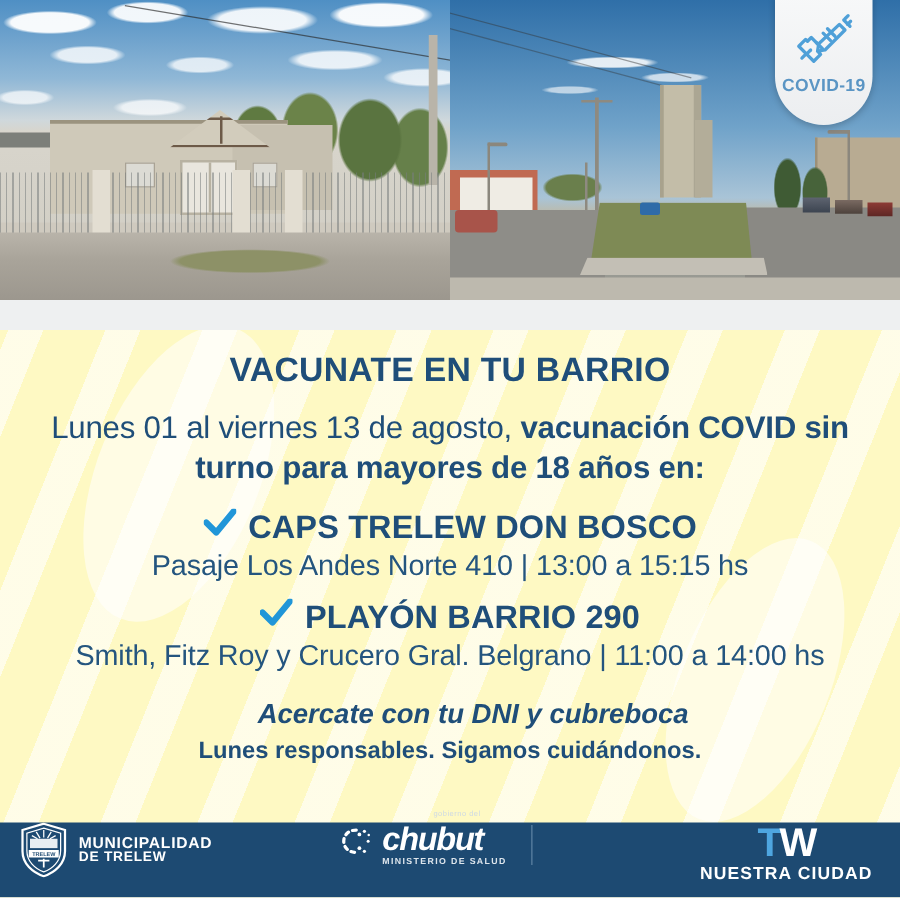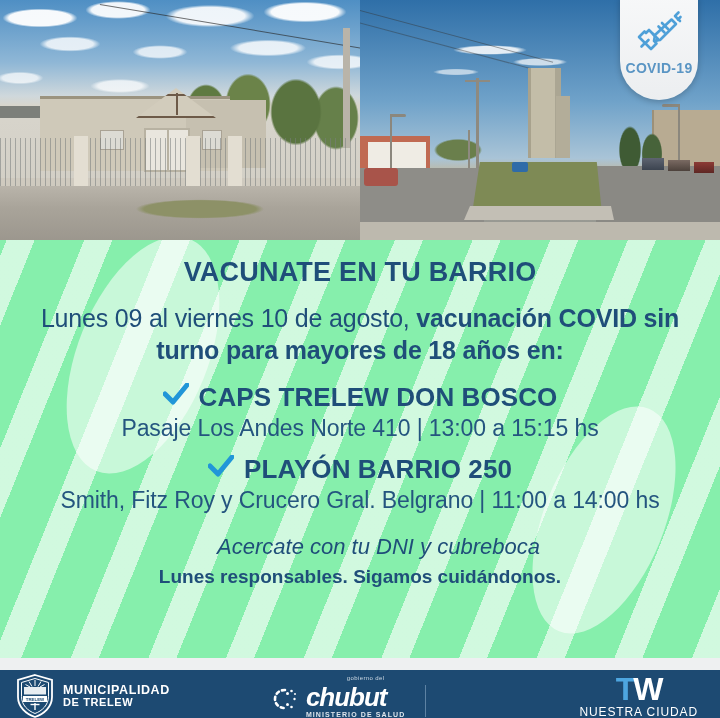--- a/index.html
+++ b/index.html
@@ -107,21 +107,21 @@
   
   .covid-badge{position:absolute;right:22px;top:-4px;width:78px;height:104px;
     background:linear-gradient(#f7f8f9,#eceef0);
     border-radius:0 0 39px 39px;box-shadow:0 2px 6px rgba(0,0,0,.22);
     display:flex;flex-direction:column;align-items:center;justify-content:flex-start;padding-top:14px;box-sizing:border-box;z-index:6;}
   .covid-badge svg{display:block;}
   .covid-label{margin-top:4px;font-size:14px;font-weight:bold;color:#5a95c4;letter-spacing:.3px;
     font-family:"Liberation Sans",sans-serif;}
 
   
-  .content{position:relative;width:720px;height:418px;background:#86efac;overflow:hidden;}
+  .content{position:relative;width:720px;height:418px;background:#fef9c3;overflow:hidden;margin-top:24px;}
   .stripes{position:absolute;inset:0;pointer-events:none;
     background:repeating-linear-gradient(-68deg,
       rgba(255,255,255,.62) 0 26px,
       rgba(0,0,0,0) 26px 72px);}
   .blob{position:absolute;background:rgba(255,255,255,.55);border-radius:50%;pointer-events:none;}
   .blob.b1{left:78px;top:-10px;width:130px;height:250px;transform:rotate(22deg);}
   .blob.b2{right:56px;top:160px;width:120px;height:240px;transform:rotate(22deg);}
 
   .inner{position:relative;z-index:2;text-align:center;padding-top:18px;}
 
@@ -130,46 +130,46 @@
     margin:0 0 14px 0;line-height:1.1;}
   .lead{
     font-size:25px;color:#1f4e79;line-height:1.28;margin:0 28px 16px 28px;letter-spacing:-.2px;}
   .lead b{font-weight:bold;}
 
   .place-line{display:flex;align-items:center;justify-content:center;gap:10px;margin:0 0 2px 0;}
   .check{flex:0 0 auto;display:block;}
   .place-name{font-size:26px;font-weight:bold;color:#1f4e79;letter-spacing:.1px;}
   .place-addr{font-size:23px;color:#24557f;margin:0 0 12px 0;letter-spacing:-.1px;}
 
-  .tagline{font-size:22px;font-weight:normal;font-style:italic;color:#1f4e79;margin:20px 0 6px 0;padding-left:37px;}
+  .tagline{font-size:22px;font-weight:bold;font-style:italic;color:#1f4e79;margin:20px 0 6px 0;padding-left:37px;}
   .subtag{font-size:19px;font-weight:bold;color:#1f4e79;margin:0;}
 
   
-  .footer{position:absolute;left:0;bottom:0;width:720px;height:48px;background:#1d4a72;
-    display:flex;align-items:flex-end;z-index:5;}
+  .footer{position:absolute;left:0;bottom:0;width:720px;height:60px;background:#1d4a72;
+    display:flex;align-items:flex-start;z-index:5;}
   .f-muni{display:flex;align-items:center;gap:9px;margin-left:16px;}
   .shield{width:38px;height:44px;position:relative;}
   .f-muni-txt{color:#fff;line-height:1.05;text-align:left;}
   .f-muni-txt .l1{font-size:12.5px;font-weight:bold;letter-spacing:.6px;}
   .f-muni-txt .l2{font-size:11px;font-weight:bold;letter-spacing:.6px;}
 
   .f-chubut{display:flex;align-items:center;gap:6px;margin-left:100px;}
   .chubut-word{position:relative;color:#fff;font-size:26px;font-weight:bold;font-style:italic;letter-spacing:-1px;line-height:1;}
   .chubut-gob{position:absolute;right:2px;top:-7px;font-size:6px;font-style:normal;font-weight:normal;letter-spacing:.4px;color:#cdd9e4;}
   .chubut-min{font-size:7px;letter-spacing:1.1px;color:#dde5ec;font-weight:bold;text-align:center;margin-top:1px;}
   .divider{width:1px;height:32px;background:#5d82a3;margin:0 14px;}
   .f-area{color:#e6ecf2;text-align:left;line-height:1.25;}
   .f-area .l1{font-size:9.5px;letter-spacing:.7px;}
   .f-area .l2{font-size:10px;font-weight:bold;letter-spacing:.7px;}
 
   .f-tw{margin-left:auto;margin-right:22px;text-align:center;line-height:1;}
   .tw-letters{font-size:32px;font-weight:bold;letter-spacing:-2px;line-height:1;}
   .tw-t{color:#4ea6e0;}
   .tw-w{color:#ffffff;}
-  .tw-sub{font-size:12px;font-weight:normal;color:#fff;letter-spacing:.9px;margin-top:1px;}
+  .tw-sub{font-size:14px;font-weight:bold;color:#fff;letter-spacing:.9px;margin-top:1px;}
 </style>
 </head>
 <body>
 
 <div class="poster">
 
   <div class="photos">
 
     <div class="photo p-left">
       <div class="l-sky"></div>
@@ -237,39 +237,39 @@
   </div>
 
   <div class="content">
     <div class="stripes"></div>
     <div class="blob b1"></div>
     <div class="blob b2"></div>
 
     <div class="inner">
       <h1 class="title">VACUNATE EN TU BARRIO</h1>
 
-      <p class="lead"><span>Lunes 09 al viernes 10 de agosto, </span><b>vacunación COVID sin turno para mayores de 18 años en:</b></p>
+      <p class="lead"><span>Lunes 01 al viernes 13 de agosto, </span><b>vacunación COVID sin turno para mayores de 18 años en:</b></p>
 
       <div class="place-line">
         <span class="check">
           <svg width="26" height="24" viewBox="0 0 26 24" fill="none">
             <path d="M2 11 L10 19 L24 2" stroke="#2196d8" stroke-width="5" stroke-linecap="round" stroke-linejoin="round"></path>
           </svg>
         </span>
         <span class="place-name">CAPS TRELEW DON BOSCO</span>
       </div>
       <p class="place-addr">Pasaje Los Andes Norte 410 | 13:00 a 15:15 hs</p>
 
       <div class="place-line">
         <span class="check">
           <svg width="26" height="24" viewBox="0 0 26 24" fill="none">
             <path d="M2 11 L10 19 L24 2" stroke="#2196d8" stroke-width="5" stroke-linecap="round" stroke-linejoin="round"></path>
           </svg>
         </span>
-        <span class="place-name">PLAYÓN BARRIO 250</span>
+        <span class="place-name">PLAYÓN BARRIO 290</span>
       </div>
       <p class="place-addr">Smith, Fitz Roy y Crucero Gral. Belgrano | 11:00 a 14:00 hs</p>
 
       <p class="tagline">Acercate con tu DNI y cubreboca</p>
       <p class="subtag">Lunes responsables. Sigamos cuidándonos.</p>
     </div>
   </div>
 
   <div class="footer">
 

